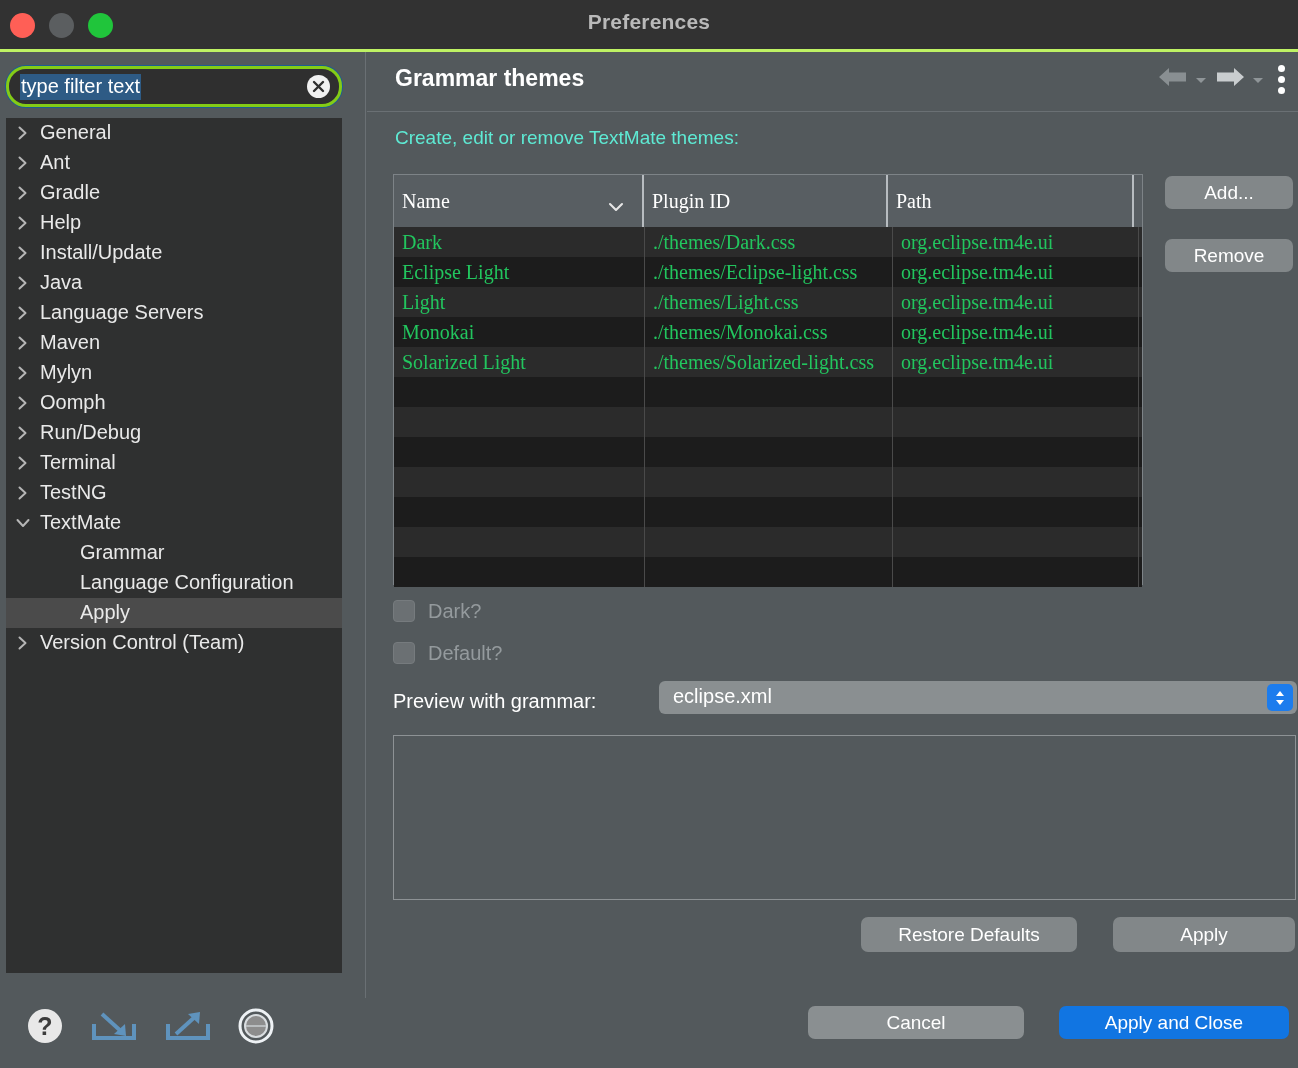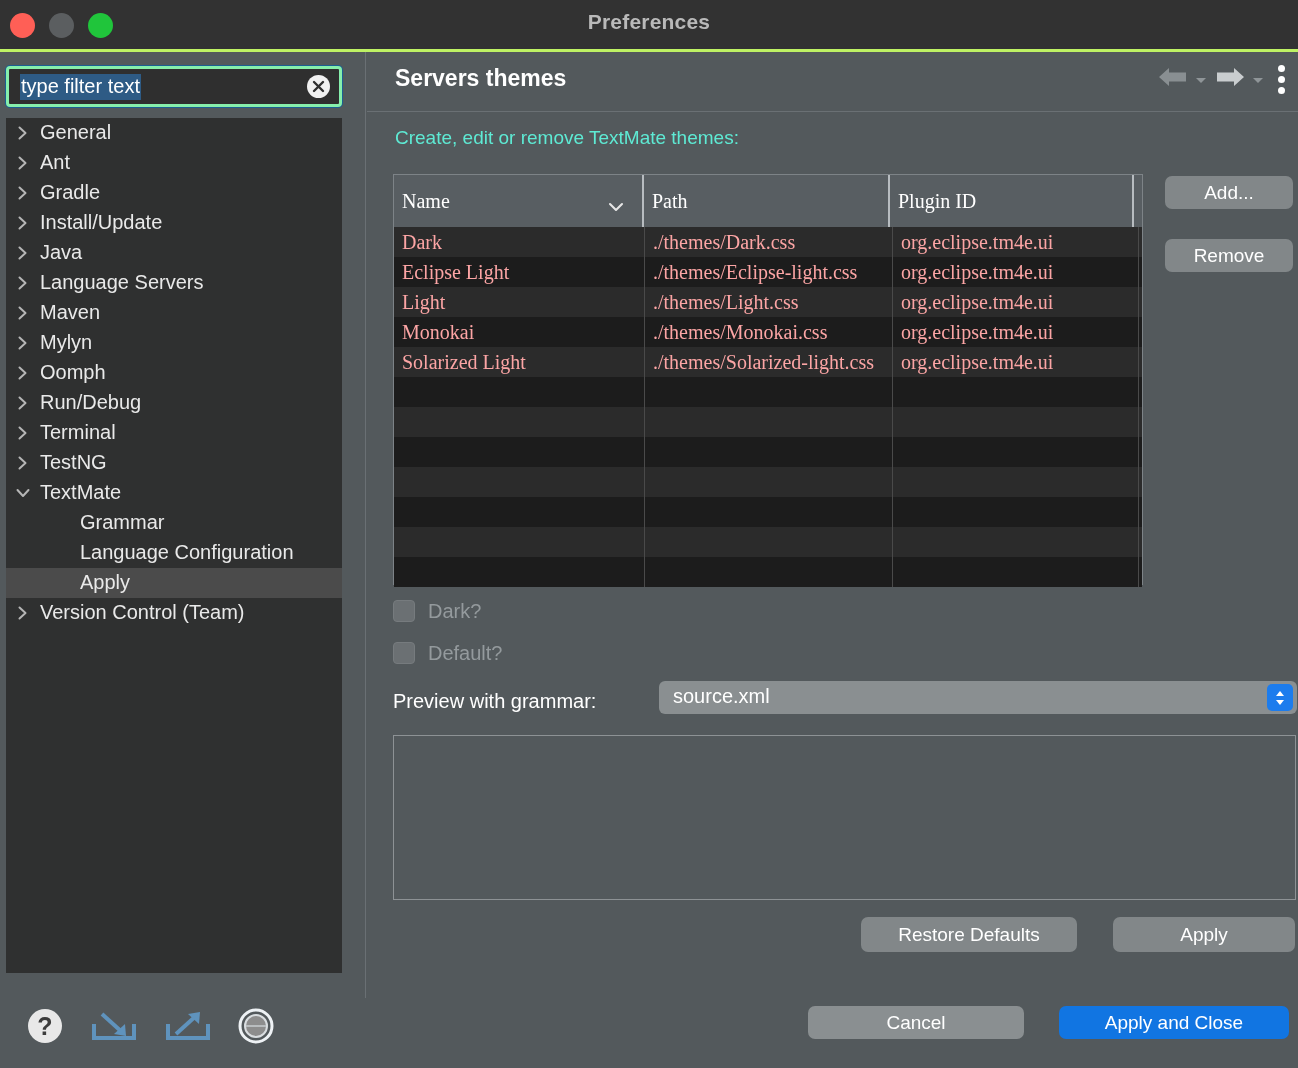--- a/index.html
+++ b/index.html
@@ -42,23 +42,23 @@
   .sidebar {
     position: absolute; left: 0; top: 52px;
     width: 366px; height: 946px;
     background: #53595c;
     border-right: 1px solid #6a7074;
     box-sizing: border-box;
   }
   .filter-wrap {
     position: absolute; left: 6px; top: 14px;
     width: 336px; height: 41px;
-    border-radius: 4px;
+    border-radius: 20px;
     background: #2f2f2f;
-    border: 3px solid #86efac;
+    border: 3px solid #84cc16;
     box-sizing: border-box;
     box-shadow: 0 0 0 1px #1b5f92;
   }
   .filter-input {
     position: absolute; left: 11px; top: 5px;
     font-size: 20px; color: #ffffff;
     background: #2e5b85;
     padding: 1px 1px 2px 1px;
     white-space: nowrap;
   }
@@ -149,21 +149,21 @@
   .th-path { width: 248px; }
   .th-plugin { width: 246px; }
   .th-spacer { width: 4px; border-left: 2px solid #b7bcc0; }
 
   .tbody { background: #232323; }
   .trow { display: flex; height: 30px; box-sizing: border-box; }
   .trow.odd  { background: #2b2b2b; }
   .trow.even { background: #1c1c1c; }
   .td {
     width: 250px;
-    font-size: 20px; color: #fca5a5;
+    font-size: 20px; color: #22c55e;
     padding-left: 8px;
     white-space: nowrap; overflow: hidden;
     display: flex; align-items: center;
     box-sizing: border-box;
   }
   .td + .td { border-left: 1px solid #4a4a4a; }
   .td.c2 { width: 248px; }
   .td.c3 { width: 246px; }
   .td.c4 { width: 4px; padding: 0; border-left: 1px solid #4a4a4a; }
 
@@ -313,20 +313,28 @@
             </svg>
           </span>
           <span class="tree-label">Gradle</span>
         </div>
         <div class="tree-row">
           <span class="tw">
             <svg width="14" height="16" viewBox="0 0 14 16">
               <path d="M3.5 2.5 L9.5 8 L3.5 13.5" fill="none" stroke="#b6b6b6" stroke-width="2" stroke-linecap="round" stroke-linejoin="round"></path>
             </svg>
           </span>
+          <span class="tree-label">Help</span>
+        </div>
+        <div class="tree-row">
+          <span class="tw">
+            <svg width="14" height="16" viewBox="0 0 14 16">
+              <path d="M3.5 2.5 L9.5 8 L3.5 13.5" fill="none" stroke="#b6b6b6" stroke-width="2" stroke-linecap="round" stroke-linejoin="round"></path>
+            </svg>
+          </span>
           <span class="tree-label">Install/Update</span>
         </div>
         <div class="tree-row">
           <span class="tw">
             <svg width="14" height="16" viewBox="0 0 14 16">
               <path d="M3.5 2.5 L9.5 8 L3.5 13.5" fill="none" stroke="#b6b6b6" stroke-width="2" stroke-linecap="round" stroke-linejoin="round"></path>
             </svg>
           </span>
           <span class="tree-label">Java</span>
         </div>
@@ -413,21 +421,21 @@
             </svg>
           </span>
           <span class="tree-label">Version Control (Team)</span>
         </div>
       </div>
   </div>
 
   <div class="content">
 
     <div class="page-header">
-      <div class="page-title">Servers themes</div>
+      <div class="page-title">Grammar themes</div>
 
       <div class="nav-group">
         <div class="nav-btn">
           <span>
             <svg width="34" height="26" viewBox="0 0 34 26">
               <path d="M13 4 L3 13 L13 22 L13 17.5 L30 17.5 L30 8.5 L13 8.5 Z" fill="#898f92"></path>
             </svg>
           </span>
           <span class="caret">
             <svg width="12" height="8" viewBox="0 0 12 8">
@@ -460,25 +468,25 @@
     <div class="table-wrap">
       <div class="thead">
         <div class="th th-name">
           <span>Name</span>
           <span class="sort-caret">
             <svg width="16" height="10" viewBox="0 0 16 10">
                 <path d="M2 2 L8 8 L14 2" fill="none" stroke="#e6e6e6" stroke-width="2.1" stroke-linecap="round" stroke-linejoin="round"></path>
               </svg>
           </span>
         </div>
+        <div class="th th-plugin">
+          <span>Plugin ID</span>
+        </div>
         <div class="th th-path">
           <span>Path</span>
-        </div>
-        <div class="th th-plugin">
-          <span>Plugin ID</span>
         </div>
         <div class="th th-spacer"></div>
       </div>
       <div class="tbody" id="table-body">
           <div class="trow odd">
             <div class="td">Dark</div>
             <div class="td c2">./themes/Dark.css</div>
             <div class="td c3">org.eclipse.tm4e.ui</div>
             <div class="td c4"></div>
           </div>
@@ -558,21 +566,21 @@
       <span class="cbox"></span>
       <span class="cb-label">Dark?</span>
     </div>
     <div class="checkrow default-q">
       <span class="cbox"></span>
       <span class="cb-label">Default?</span>
     </div>
 
     <div class="combo-label">Preview with grammar:</div>
     <div class="combo">
-      <span class="combo-value">source.xml</span>
+      <span class="combo-value">eclipse.xml</span>
       <span class="combo-stepper">
         <svg width="14" height="20" viewBox="0 0 14 20">
           <path d="M7 3 L11 8 L3 8 Z" fill="#ffffff"></path>
           <path d="M7 17 L11 12 L3 12 Z" fill="#ffffff"></path>
         </svg>
       </span>
     </div>
 
     <div class="preview"></div>
 

